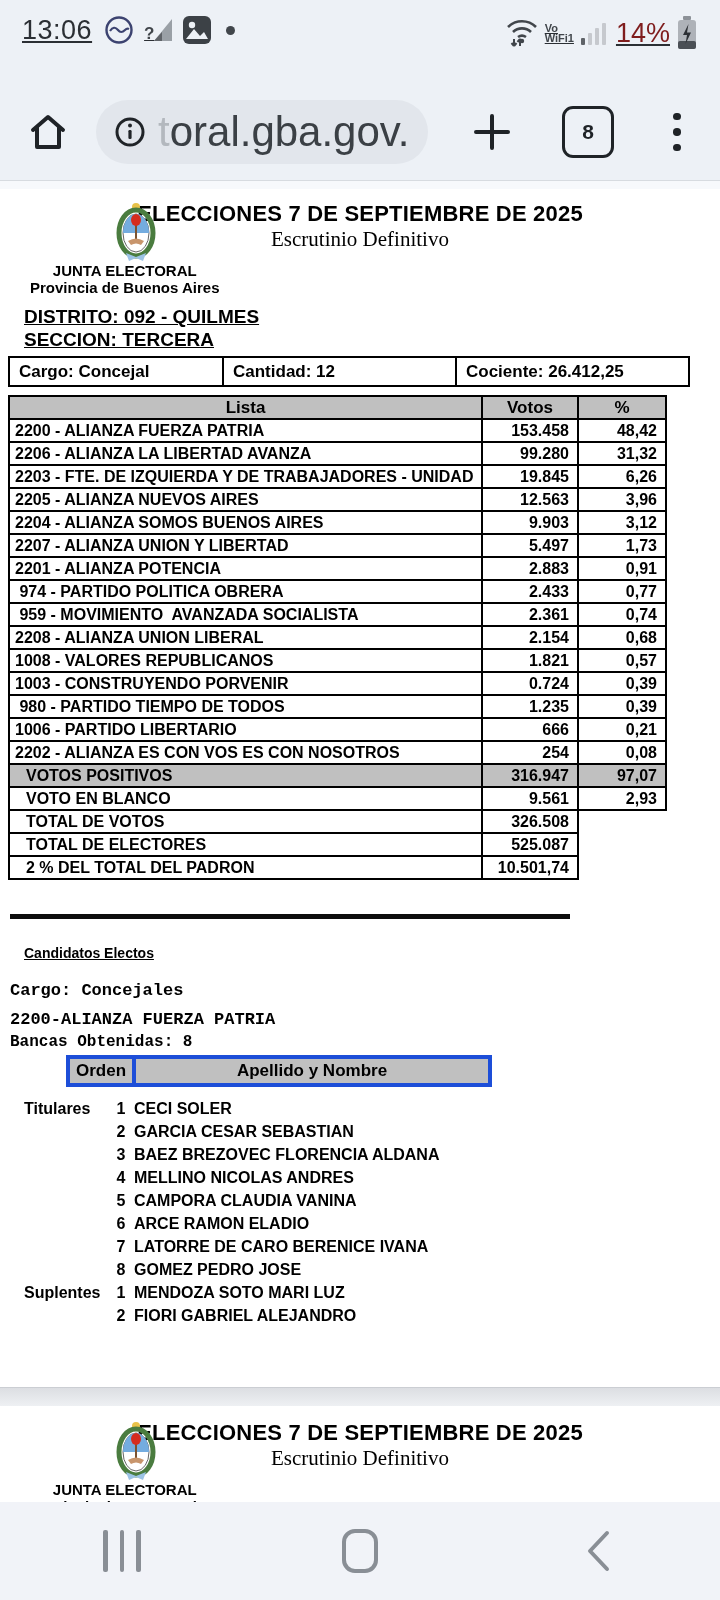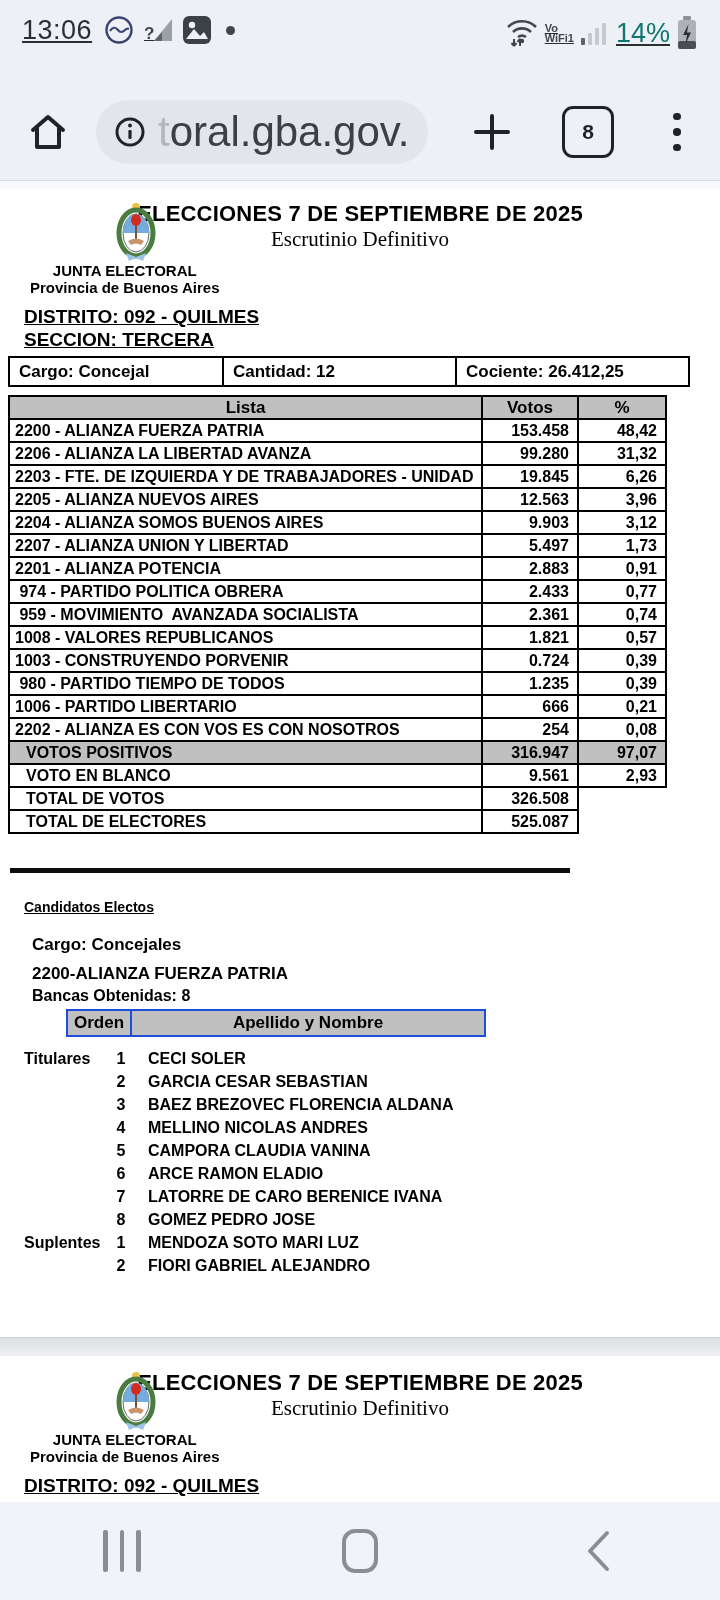--- a/index.html
+++ b/index.html
@@ -8,21 +8,21 @@
     background:#ffffff;font-family:"Liberation Sans",sans-serif;
     -webkit-font-smoothing:antialiased;
   }
   
   .chrome{background:#edf1f6;border-bottom:1px solid #d7dbe0;}
   .statusbar{height:54px;display:flex;align-items:flex-start;padding:15px 22px;color:#2b2f34;text-decoration:underline;}
   .statusbar .time{font-size:27px;letter-spacing:.5px;}
   .s-icons{display:flex;align-items:center;gap:10px;margin-left:12px;}
   .s-right{margin-left:auto;display:flex;align-items:center;gap:6px;}
   .vowifi{font-size:11px;line-height:10px;color:#41464b;font-weight:bold;}
-  .pct{font-size:27px;color:#0f766e;margin-left:4px;}
+  .pct{font-size:27px;color:#7f1d1d;margin-left:4px;}
   .dot-notif{width:9px;height:9px;border-radius:50%;background:#41464b;margin-left:4px;}
   .toolbar{height:96px;display:flex;align-items:center;padding:0 26px;}
   .urlpill{
     margin-left:26px;width:332px;height:64px;border-radius:32px;background:#e2e6ec;
     display:flex;align-items:center;padding:0 18px;box-sizing:border-box;
   }
   .urltext{font-size:42px;color:#3b4045;margin-left:12px;white-space:nowrap;overflow:hidden;}
   .urlfade{color:#b3b8be;}
   .tbtn{display:flex;align-items:center;justify-content:center;}
   .plusbtn{margin-left:38px;width:52px;height:52px;}
@@ -49,31 +49,31 @@
   .restbl{margin-left:8px;table-layout:fixed;}
   .restbl th,.restbl td{border:2px solid #000;font-size:16px;font-weight:bold;
       line-height:19px;padding:1px 5px;white-space:pre;overflow:hidden;}
   .restbl th{background:#c0c0c0;text-align:center;font-size:17px;}
   .restbl td.num{text-align:right;padding-right:8px;}
   .restbl tr.gray td{background:#c0c0c0;}
   .restbl td.indent{padding-left:16px;}
   .restbl td.void{border:none;background:#fff;}
   .divider{margin:34px 0 0 10px;width:560px;height:5px;background:#0d0d0d;}
   .electos-h{margin:26px 0 0 24px;font-size:14px;font-weight:bold;text-decoration:underline;}
-  .electos-line{margin-left:32px;font-size:17px;font-weight:bold;line-height:20px;}
+  .electos-line{margin-left:10px;font-size:17px;font-weight:bold;line-height:20px;font-family:Liberation Mono, monospace;}
   .mt18{margin-top:20px;} .mt8{margin-top:9px;} .mt2{margin-top:2px;font-size:16px;}
   .ordhdr{display:flex;margin:3px 0 10px 66px;}
-  .ordhdr div{border:2px solid #1d4ed8;background:#c0c0c0;font-size:17px;font-weight:bold;
+  .ordhdr div{border:4px solid #1d4ed8;background:#c0c0c0;font-size:17px;font-weight:bold;
       height:24px;line-height:24px;text-align:center;}
   .ordhdr .c1{width:62px;}
   .ordhdr .c2{width:352px;border-left:none;}
   .cand-row{display:flex;padding-left:24px;height:23px;align-items:center;font-weight:bold;font-size:16px;}
   .cand-row .grp{width:86px;}
   .cand-row .cn{width:22px;text-align:center;}
-  .cand-row .nm{margin-left:16px;white-space:nowrap;}
+  .cand-row .nm{margin-left:2px;white-space:nowrap;}
   
   .pageband{height:18px;background:linear-gradient(#dcdee2,#eef0f3);border-top:1px solid #cbced3;margin-top:60px;}
   #page2{height:138px;overflow:hidden;padding-top:8px;}
   
   .navbar{position:absolute;left:0;bottom:0;width:720px;height:98px;background:#f1f3f8;
      display:flex;align-items:center;justify-content:center;gap:168px;}
   .navbtn{display:flex;align-items:center;justify-content:center;width:70px;height:70px;}
   .recents{display:flex;gap:12px;}
   .recents i{display:block;width:4.5px;height:42px;background:#898e95;border-radius:2px;}
   .homebtn{width:36px;height:44px;border:4.5px solid #898e95;border-radius:13px;box-sizing:border-box;}
@@ -270,20 +270,25 @@
           <td> 974 - PARTIDO POLITICA OBRERA</td>
           <td class="num">2.433</td>
           <td class="num">0,77</td>
         </tr>
         <tr>
           <td> 959 - MOVIMIENTO  AVANZADA SOCIALISTA</td>
           <td class="num">2.361</td>
           <td class="num">0,74</td>
         </tr>
         <tr>
+          <td>2208 - ALIANZA UNION LIBERAL</td>
+          <td class="num">2.154</td>
+          <td class="num">0,68</td>
+        </tr>
+        <tr>
           <td>1008 - VALORES REPUBLICANOS</td>
           <td class="num">1.821</td>
           <td class="num">0,57</td>
         </tr>
         <tr>
           <td>1003 - CONSTRUYENDO PORVENIR</td>
           <td class="num">0.724</td>
           <td class="num">0,39</td>
         </tr>
         <tr>
@@ -312,20 +317,25 @@
           <td class="num">2,93</td>
         </tr>
         <tr>
           <td class="indent">TOTAL DE VOTOS</td>
           <td class="num">326.508</td>
           <td class="void"></td>
         </tr>
         <tr>
           <td class="indent">TOTAL DE ELECTORES</td>
           <td class="num">525.087</td>
+          <td class="void"></td>
+        </tr>
+        <tr>
+          <td class="indent">2 % DEL TOTAL DEL PADRON</td>
+          <td class="num">10.501,74</td>
           <td class="void"></td>
         </tr>
       </tbody>
   </table>
 
   <div class="divider"></div>
 
   <div class="electos-h">Candidatos Electos</div>
   <div class="electos-line mt18">Cargo: Concejales</div>
   <div class="electos-line mt8">2200-ALIANZA FUERZA PATRIA</div>

